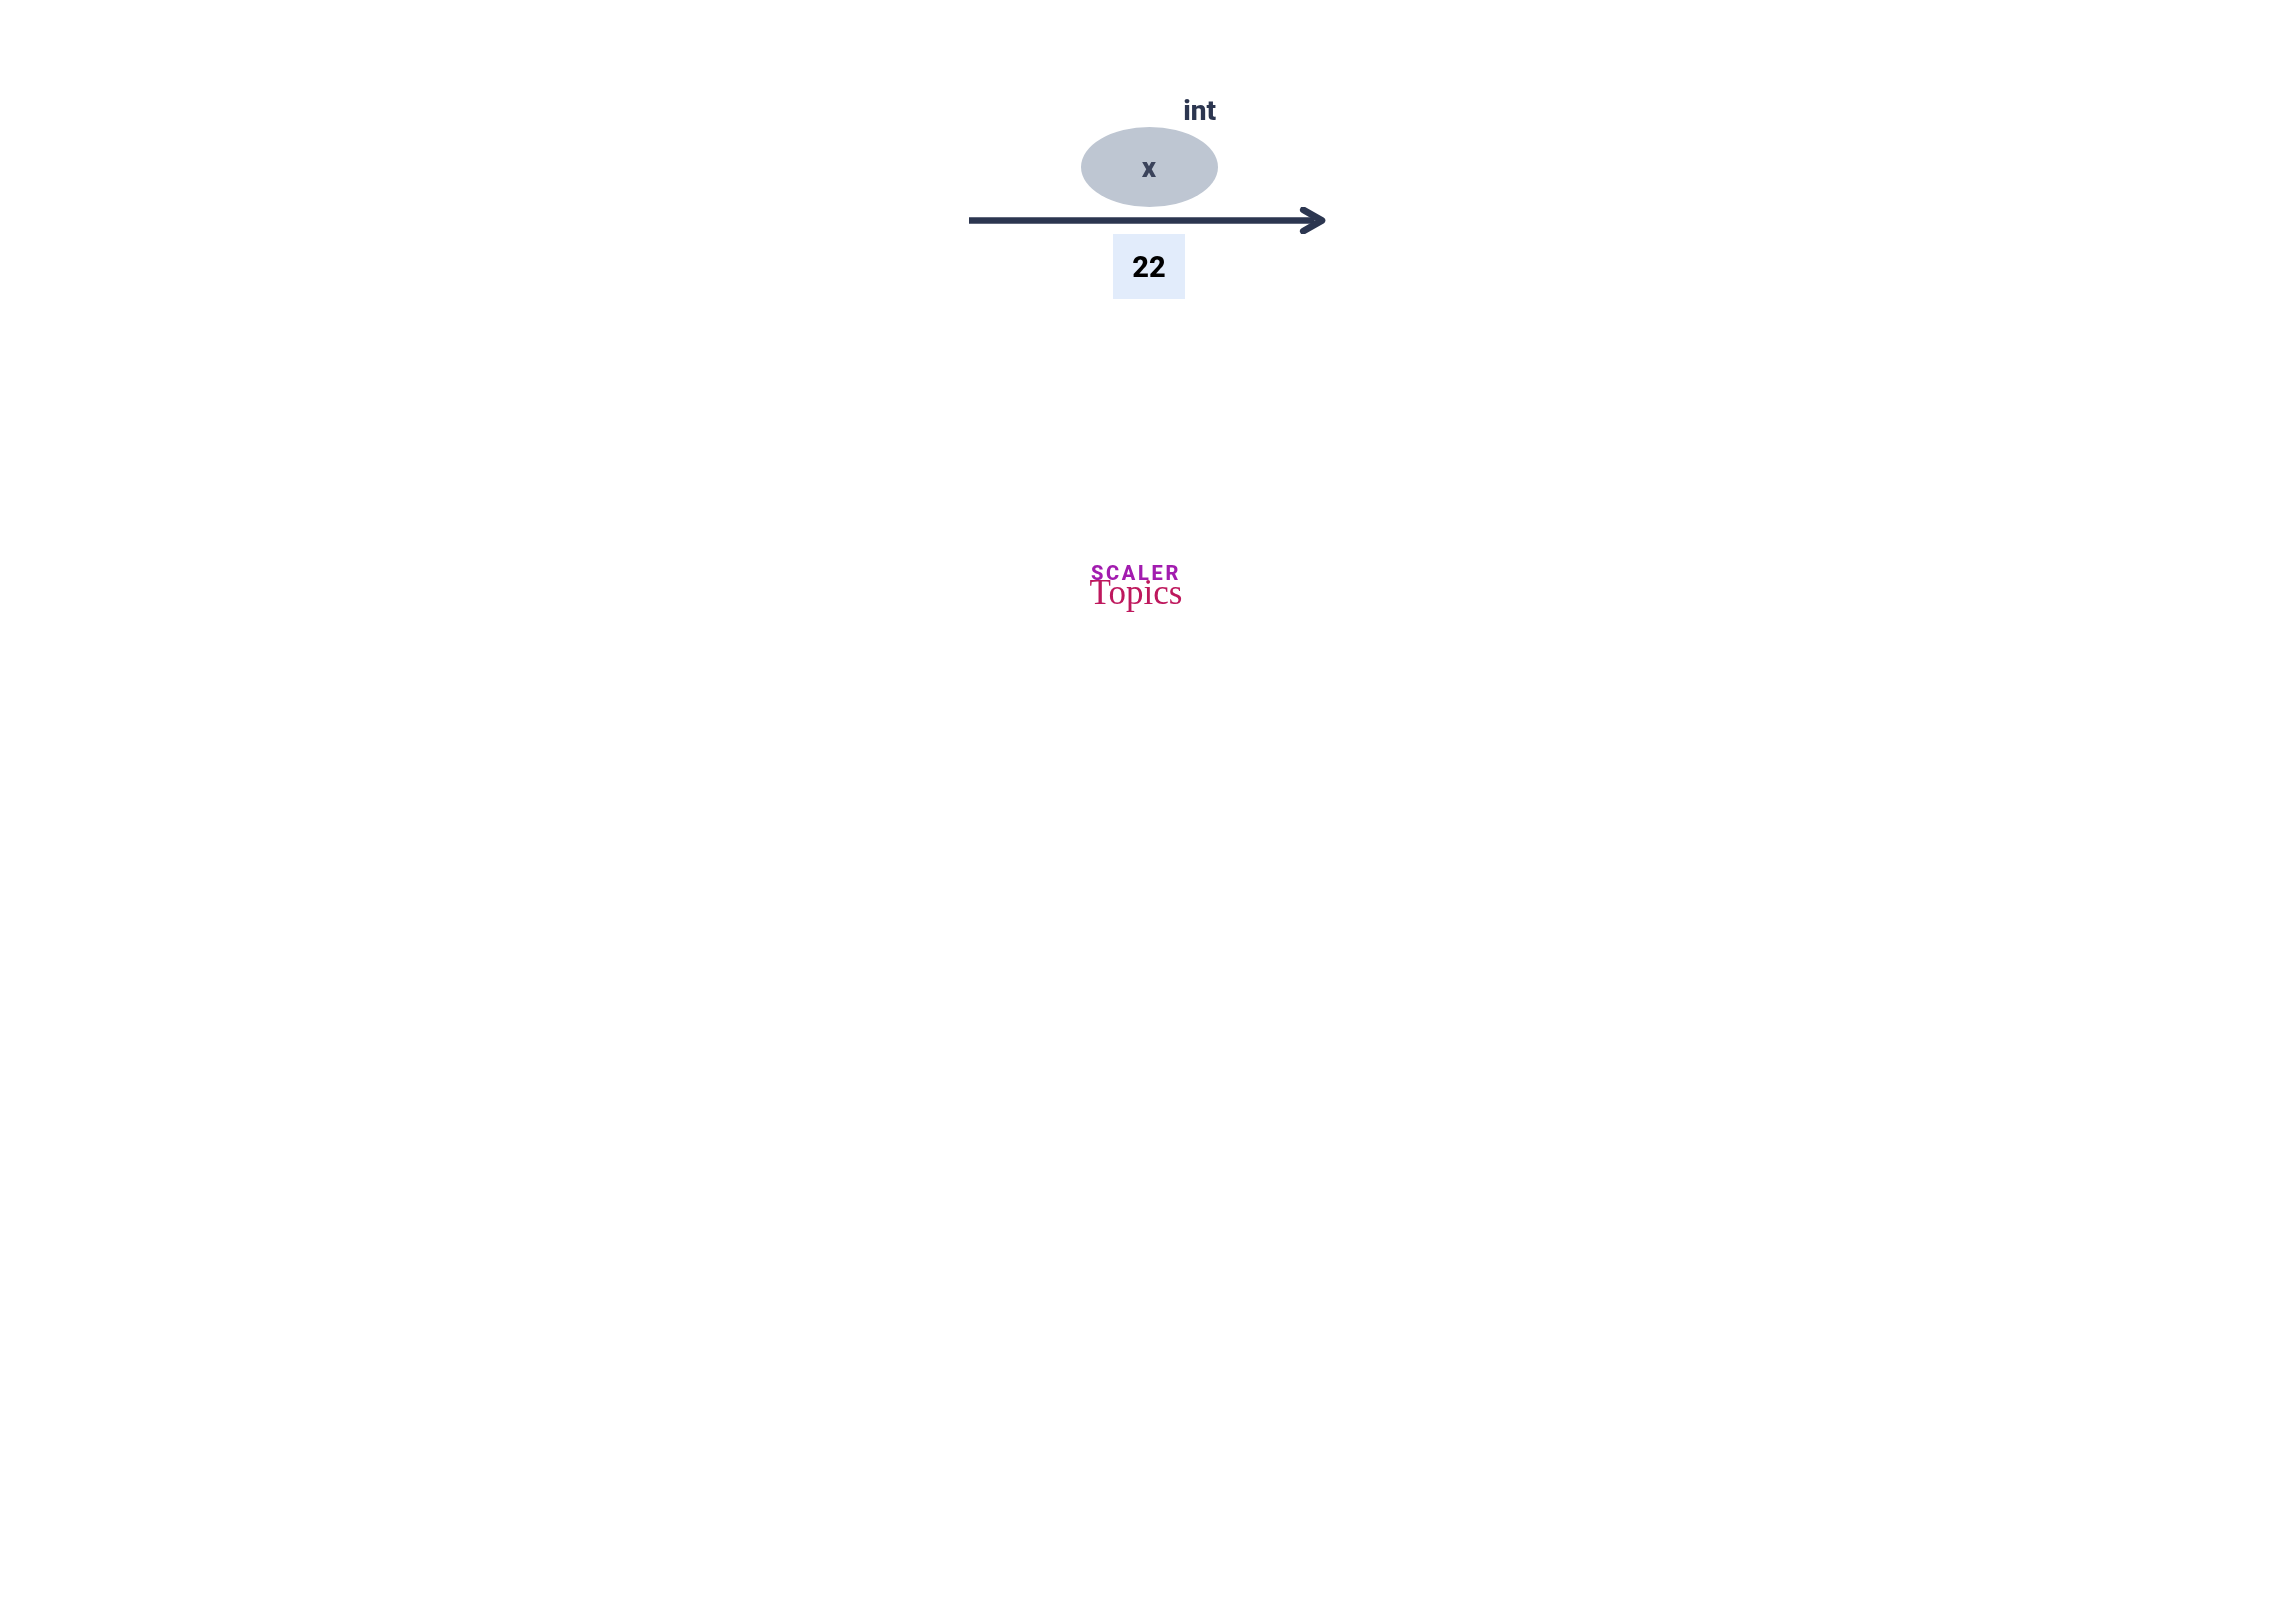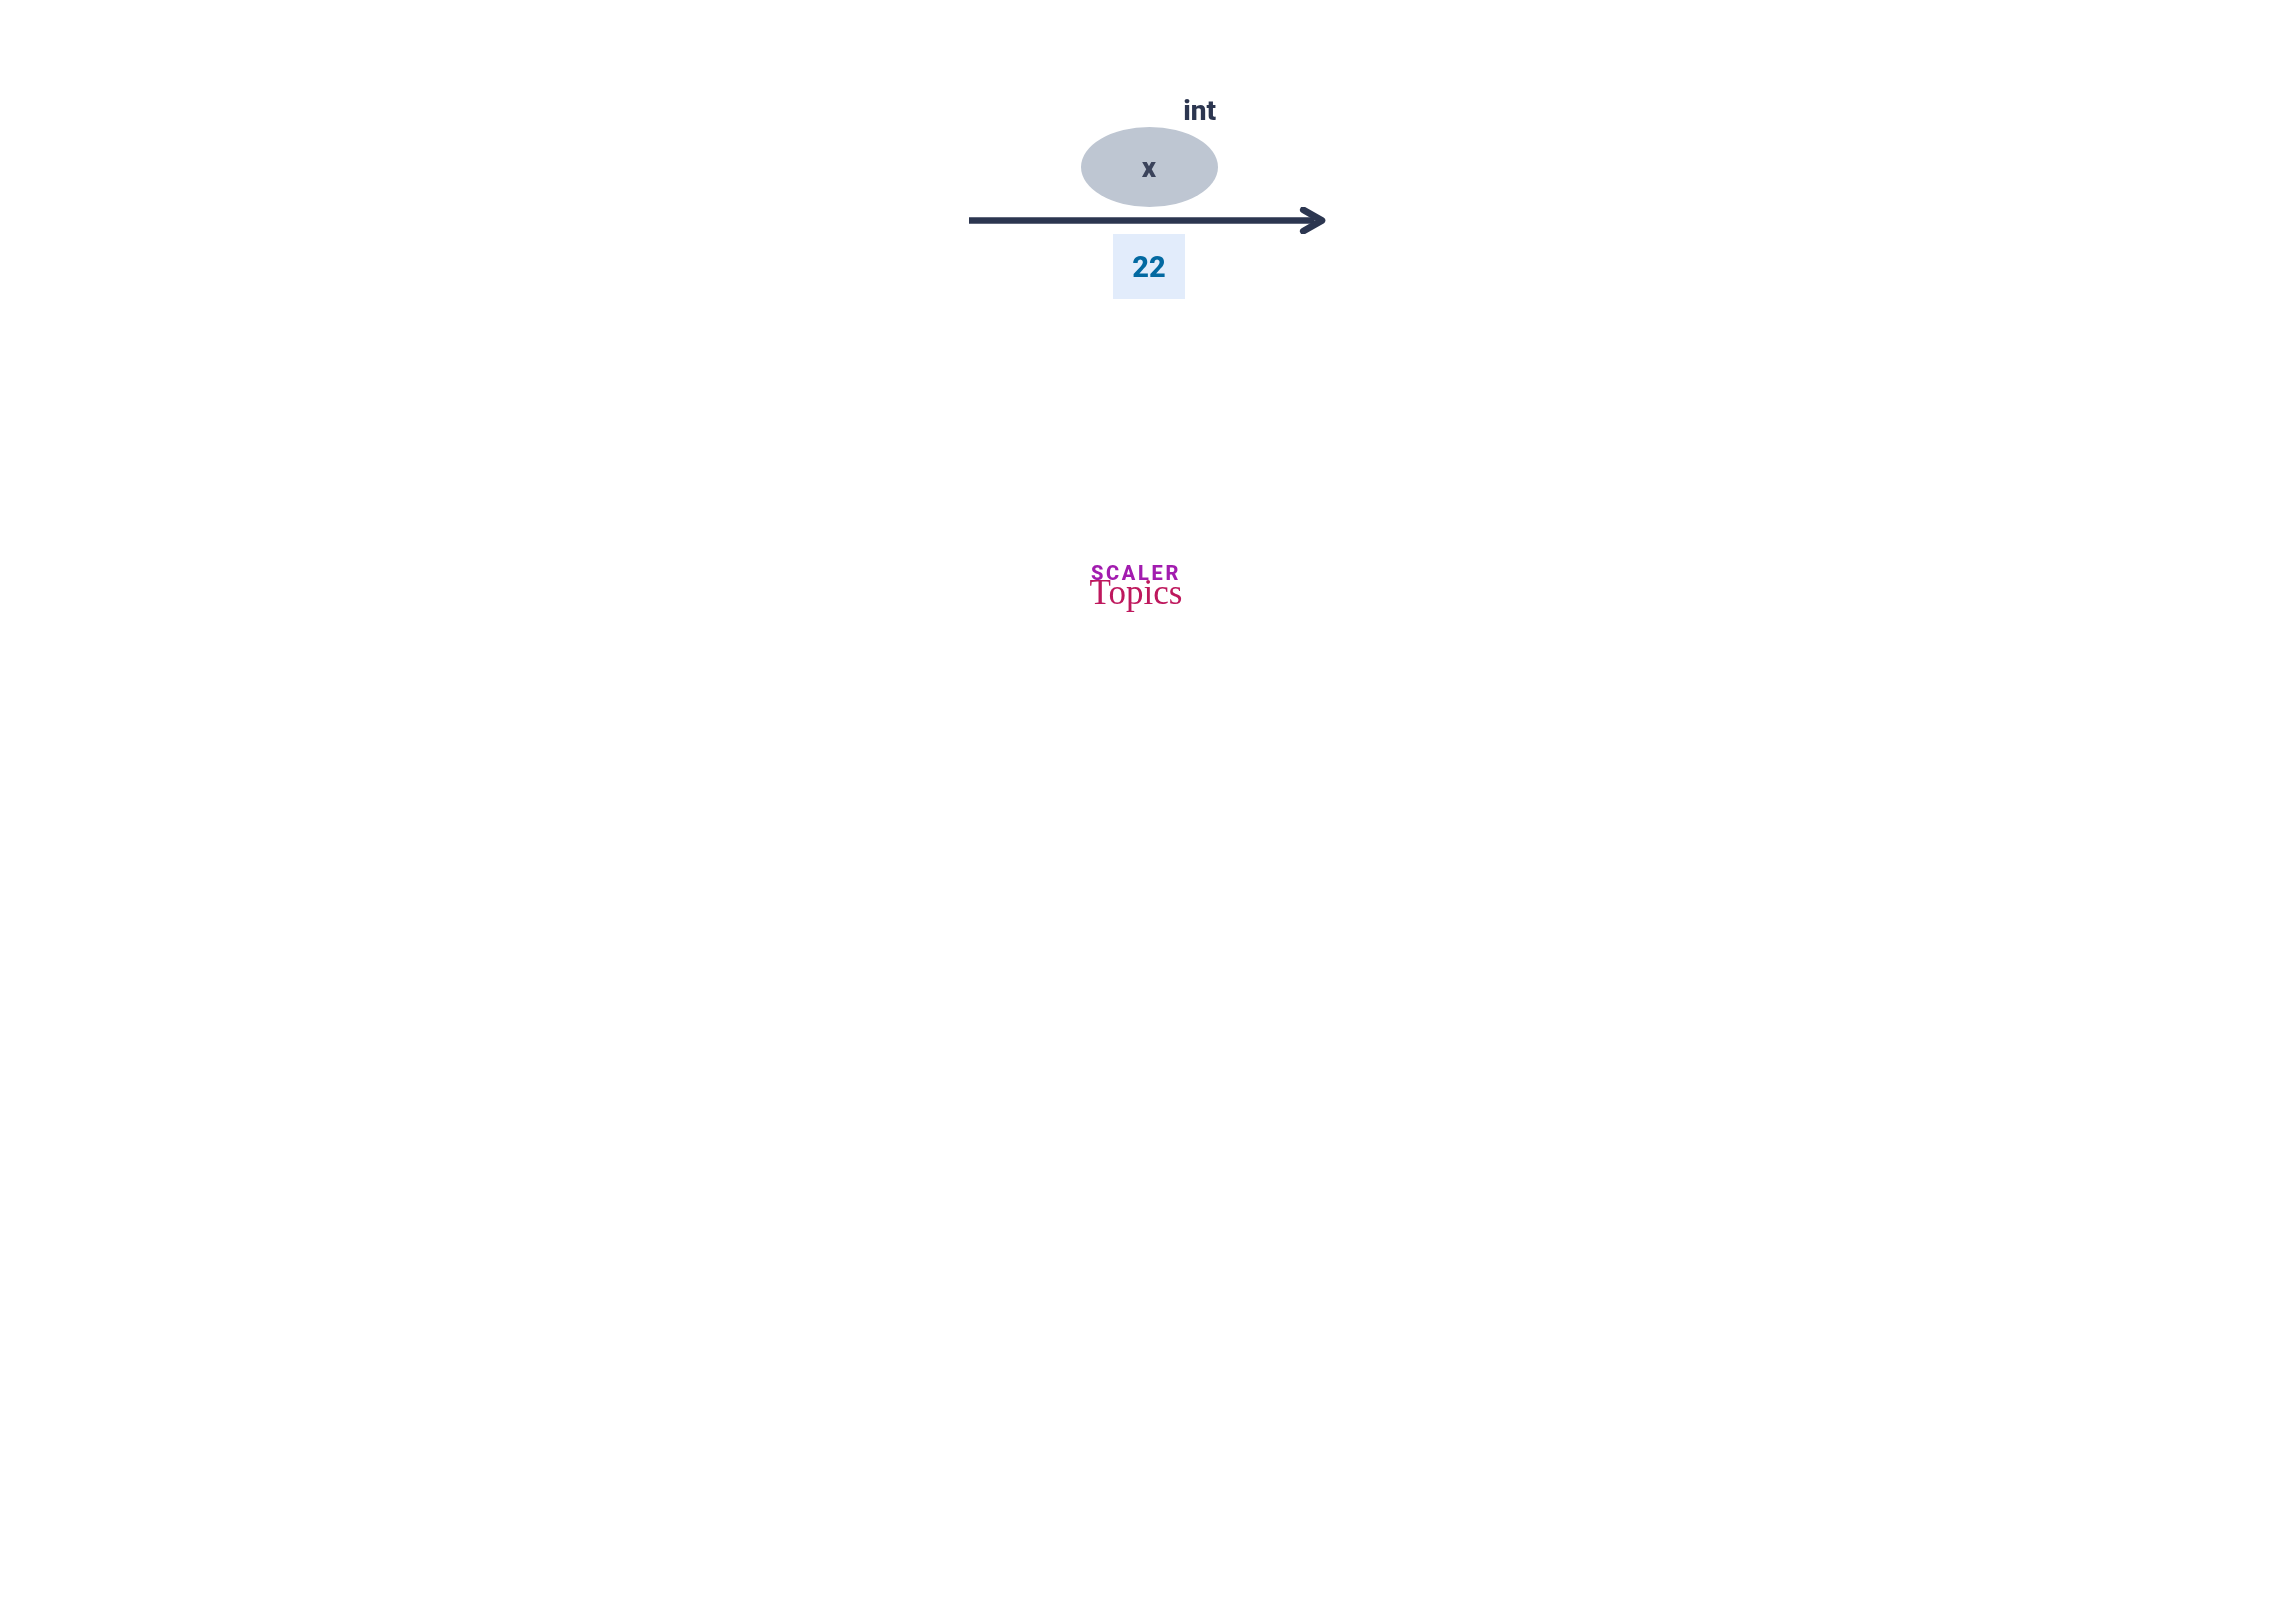--- a/index.html
+++ b/index.html
@@ -49,21 +49,21 @@
     flex: 0 0 auto;
   }
   .value-box {
     background: #e2ecfb;
     display: flex;
     align-items: center;
     justify-content: center;
     flex: 0 0 auto;
   }
   .value-text {
-    color: #0369a1;
+    color: #000000;
     font-weight: 800;
     font-size: 29px;
   }
   .logo {
     position: absolute;
     left: 50%;
     transform: translateX(-50%);
     text-align: center;
   }
   .logo-scaler {

